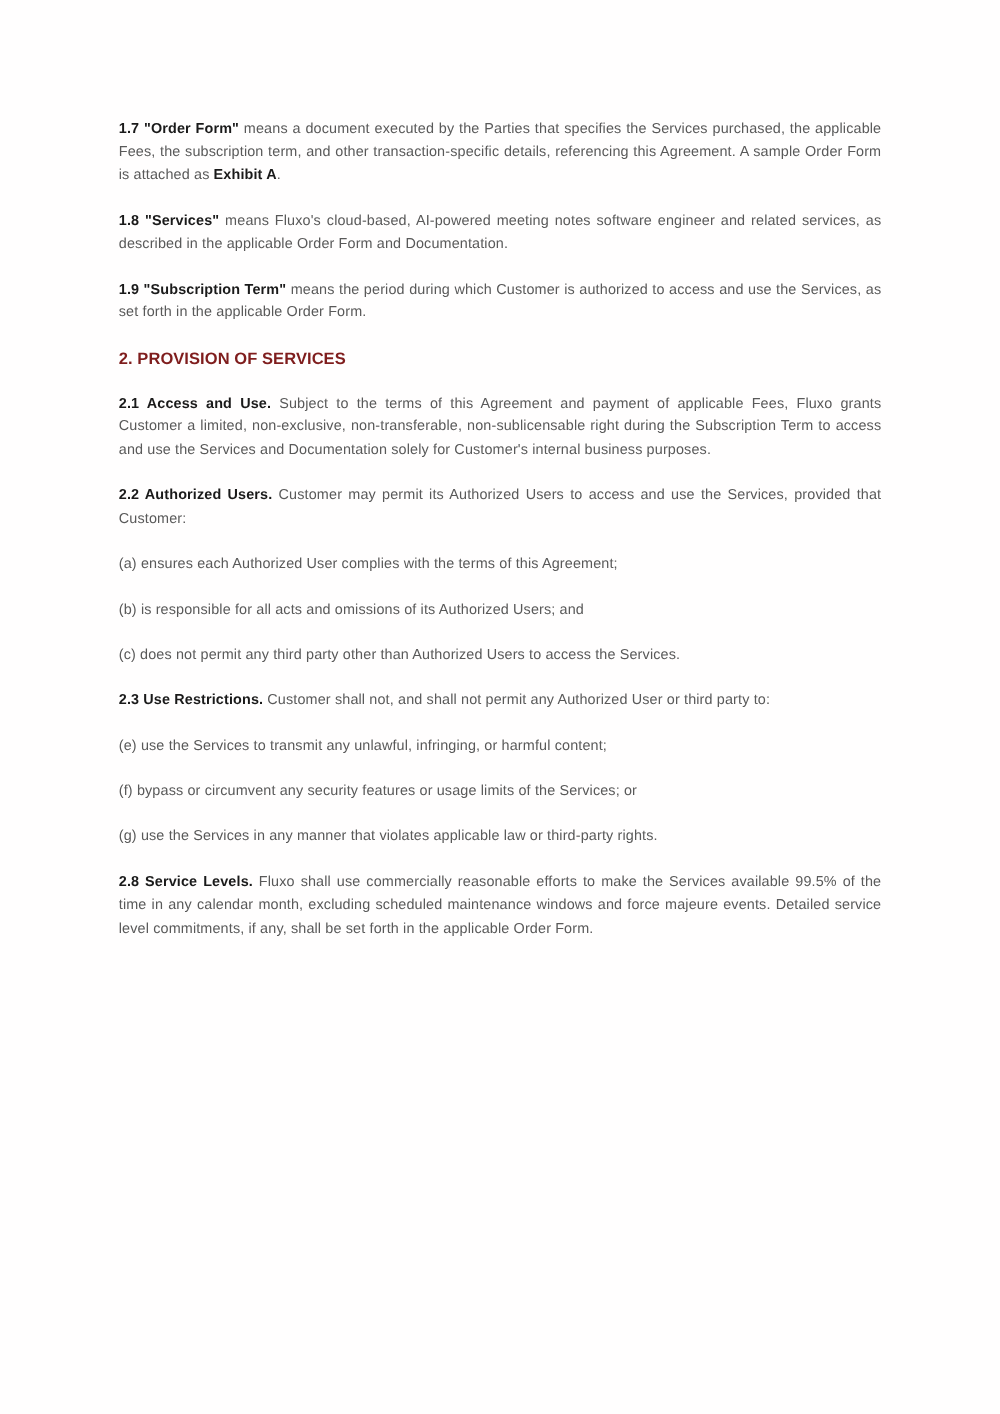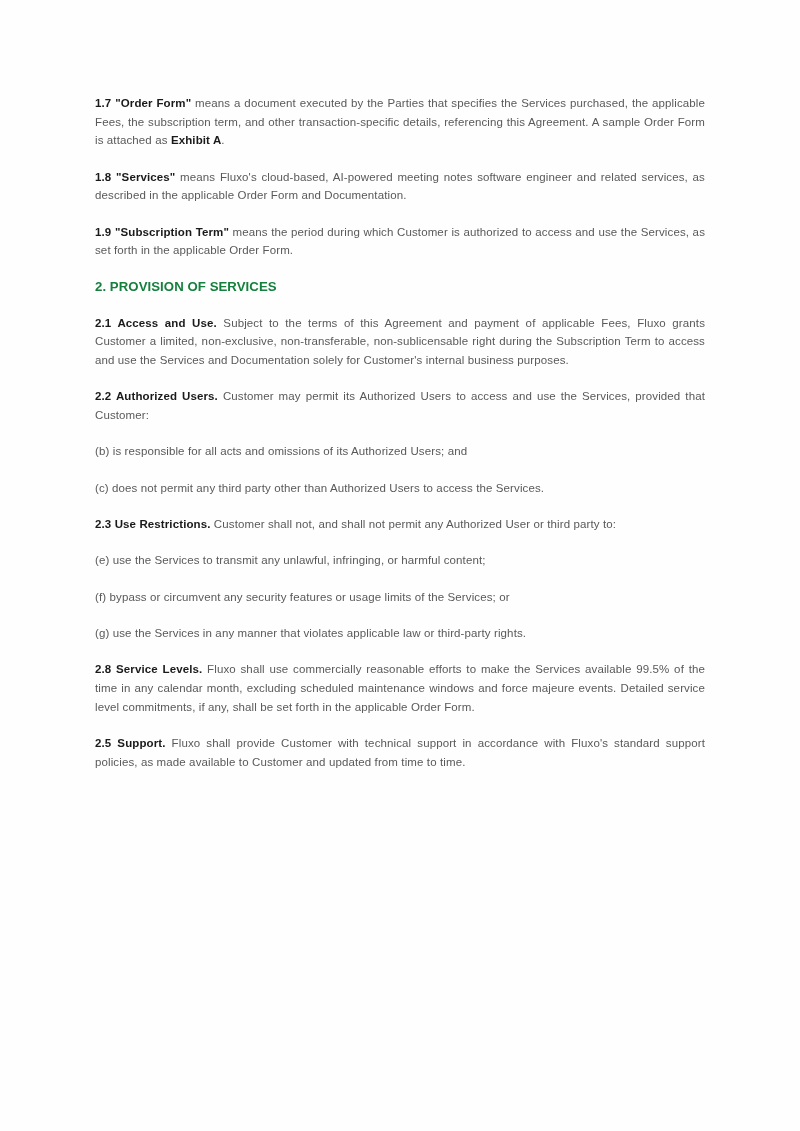--- a/index.html
+++ b/index.html
@@ -41,42 +41,42 @@
   }
   .para b,
   .lead {
     color: #1a1a1a;
     font-weight: 700;
   }
   .section-heading {
     font-size: 13.2px;
     line-height: 18px;
     font-weight: 700;
-    color: #15803d;
+    color: #7f1d1d;
     margin: 6px 0 18px 0;
     text-align: left;
     letter-spacing: 0.005em;
   }
   .para:last-child {
     margin-bottom: 0;
   }
 </style>
 </head>
 <body>
 
 <div id="page">
   <div id="content">
       <p class="para"><span class="lead">1.7 "Order Form"</span><span> means a document executed by the Parties that specifies the Services purchased, the applicable Fees, the subscription term, and other transaction-specific details, referencing this Agreement. A sample Order Form is attached as </span><b>Exhibit A</b><span>.</span></p>
       <p class="para"><span class="lead">1.8 "Services"</span><span> means Fluxo's cloud-based, AI-powered meeting notes software engineer and related services, as described in the applicable Order Form and Documentation.</span></p>
       <p class="para"><span class="lead">1.9 "Subscription Term"</span><span> means the period during which Customer is authorized to access and use the Services, as set forth in the applicable Order Form.</span></p>
       <div class="section-heading">2. PROVISION OF SERVICES</div>
       <p class="para"><span class="lead">2.1 Access and Use.</span><span> Subject to the terms of this Agreement and payment of applicable Fees, Fluxo grants Customer a limited, non-exclusive, non-transferable, non-sublicensable right during the Subscription Term to access and use the Services and Documentation solely for Customer's internal business purposes.</span></p>
       <p class="para"><span class="lead">2.2 Authorized Users.</span><span> Customer may permit its Authorized Users to access and use the Services, provided that Customer:</span></p>
+      <p class="para flush"><span>(a) ensures each Authorized User complies with the terms of this Agreement;</span></p>
       <p class="para flush"><span>(b) is responsible for all acts and omissions of its Authorized Users; and</span></p>
       <p class="para flush"><span>(c) does not permit any third party other than Authorized Users to access the Services.</span></p>
       <p class="para"><span class="lead">2.3 Use Restrictions.</span><span> Customer shall not, and shall not permit any Authorized User or third party to:</span></p>
       <p class="para flush"><span>(e) use the Services to transmit any unlawful, infringing, or harmful content;</span></p>
       <p class="para flush"><span>(f) bypass or circumvent any security features or usage limits of the Services; or</span></p>
       <p class="para flush"><span>(g) use the Services in any manner that violates applicable law or third-party rights.</span></p>
       <p class="para"><span class="lead">2.8 Service Levels.</span><span> Fluxo shall use commercially reasonable efforts to make the Services available 99.5% of the time in any calendar month, excluding scheduled maintenance windows and force majeure events. Detailed service level commitments, if any, shall be set forth in the applicable Order Form.</span></p>
-      <p class="para"><span class="lead">2.5 Support.</span><span> Fluxo shall provide Customer with technical support in accordance with Fluxo's standard support policies, as made available to Customer and updated from time to time.</span></p>
     </div>
 </div>
 
 </body></html>

